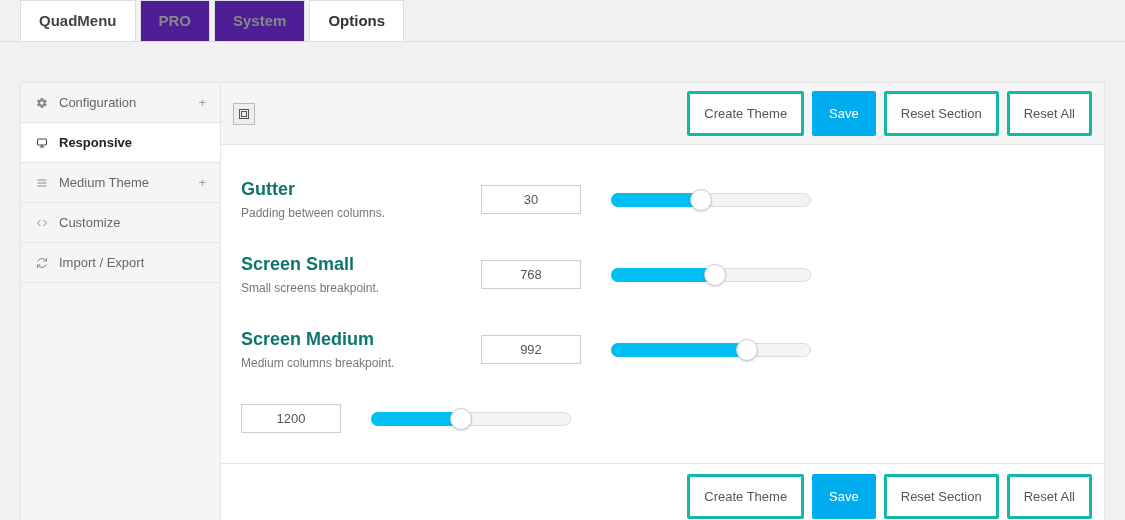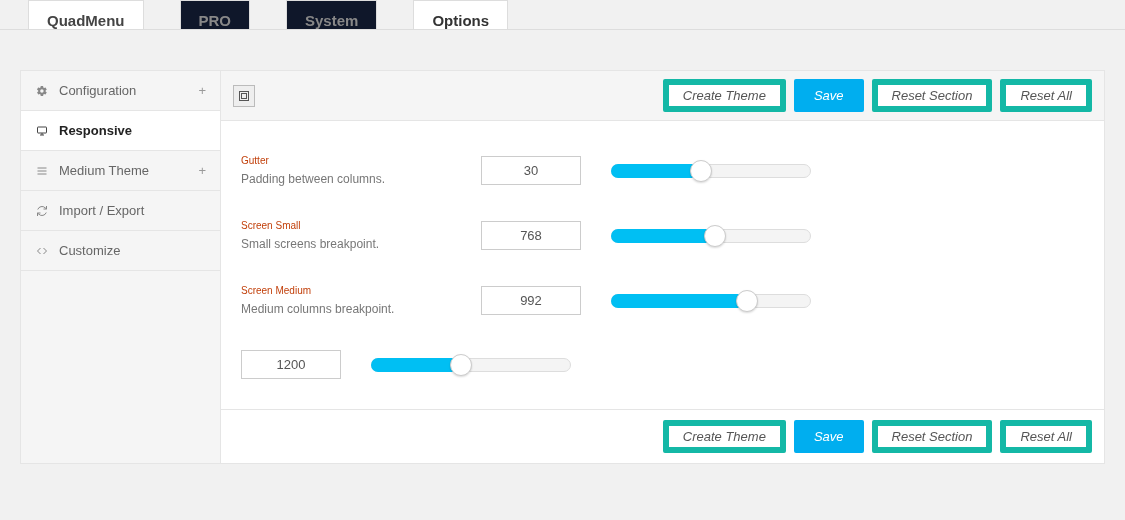--- a/index.html
+++ b/index.html
@@ -9,34 +9,33 @@
     color: #444;
     font-size: 13px;
     width: 1125px;
   }
 
   
   .top-tabs {
     display: flex;
     border-bottom: 1px solid #ddd;
     background: #f1f1f1;
-    padding-left: 28px;
-    height: 30px;
-    gap: 32px;
+    padding-left: 20px;
+    height: 42px;
   }
   .top-tab {
     padding: 11px 18px;
     font-size: 15px;
     font-weight: 600;
     color: #444;
     border: 1px solid #ddd;
     border-bottom: none;
     margin-right: 4px;
     cursor: pointer;
-    background: #0f172a;
+    background: #4c1d95;
     position: relative;
   }
   .top-tab.active-white {
     background: #fff;
     border-color: #ddd;
   }
   .top-tab.pro { color: #888; }
   .top-tab.system { color: #888; text-align: right; }
   .top-tab.options {
     background: #fff;
@@ -105,44 +104,43 @@
     width: 22px;
     height: 22px;
     border: 1px solid #bbb;
     display: inline-flex;
     align-items: center;
     justify-content: center;
     background: #eee;
   }
   .toolbar .spacer { flex: 1; }
   .btn {
-    border: 6px solid #14b8a6;
+    border: 3px solid #14b8a6;
     background: #fff;
     color: #555;
-    padding: 3px 14px;
+    padding: 12px 14px;
     font-size: 13px;
     margin-left: 8px;
     cursor: pointer;
     border-radius: 2px;
-    font-style: italic;
   }
   .btn.primary {
     background: #00aeef;
     border-color: #00aeef;
     color: #fff;
   }
 
   .rows { padding: 10px 20px 20px 20px; }
   .row {
     display: flex;
     align-items: center;
     padding: 24px 0 10px 0;
   }
   .row .labels { width: 240px; }
-  .row .labels .title { font-weight: 400; font-size: 10px; color: #c2410c; }
+  .row .labels .title { font-weight: 700; font-size: 18px; color: #0f766e; }
   .row .labels .desc { font-size: 12px; color: #777; margin-top: 6px; }
   .row .num-input {
     width: 100px;
     text-align: center;
     padding: 6px 4px;
     border: 1px solid #ccc;
     font-size: 13px;
     color: #555;
     margin-right: 30px;
   }
@@ -227,33 +225,33 @@
         <svg width="12" height="12" viewBox="0 0 24 24" fill="none" stroke="currentColor" stroke-width="2">
             <path d="M3 6h18M3 12h18M3 18h18"></path>
           </svg>
       </span>
       <span>Medium Theme</span>
       <span class="expand">+</span>
     </div>
     <div class="side-item">
       <span class="ico">
         <svg width="12" height="12" viewBox="0 0 24 24" fill="none" stroke="currentColor" stroke-width="2">
+            <path d="M9 18l-6-6 6-6M15 6l6 6-6 6"></path>
+          </svg>
+      </span>
+      <span>Customize</span>
+    </div>
+    <div class="side-item">
+      <span class="ico">
+        <svg width="12" height="12" viewBox="0 0 24 24" fill="none" stroke="currentColor" stroke-width="2">
             <path d="M21 2v6h-6M3 22v-6h6"></path>
             <path d="M3.51 9a9 9 0 0114.85-3.36L21 8M20.49 15a9 9 0 01-14.85 3.36L3 16"></path>
           </svg>
       </span>
       <span>Import / Export</span>
-    </div>
-    <div class="side-item">
-      <span class="ico">
-        <svg width="12" height="12" viewBox="0 0 24 24" fill="none" stroke="currentColor" stroke-width="2">
-            <path d="M9 18l-6-6 6-6M15 6l6 6-6 6"></path>
-          </svg>
-      </span>
-      <span>Customize</span>
     </div>
   </div>
 
   <div class="panel">
 
     <div class="toolbar">
       <span class="left-icon">
         <svg width="12" height="12" viewBox="0 0 24 24" fill="none" stroke="#555" stroke-width="2">
             <rect x="3" y="3" width="18" height="18"></rect>
             <rect x="7" y="7" width="10" height="10"></rect>

